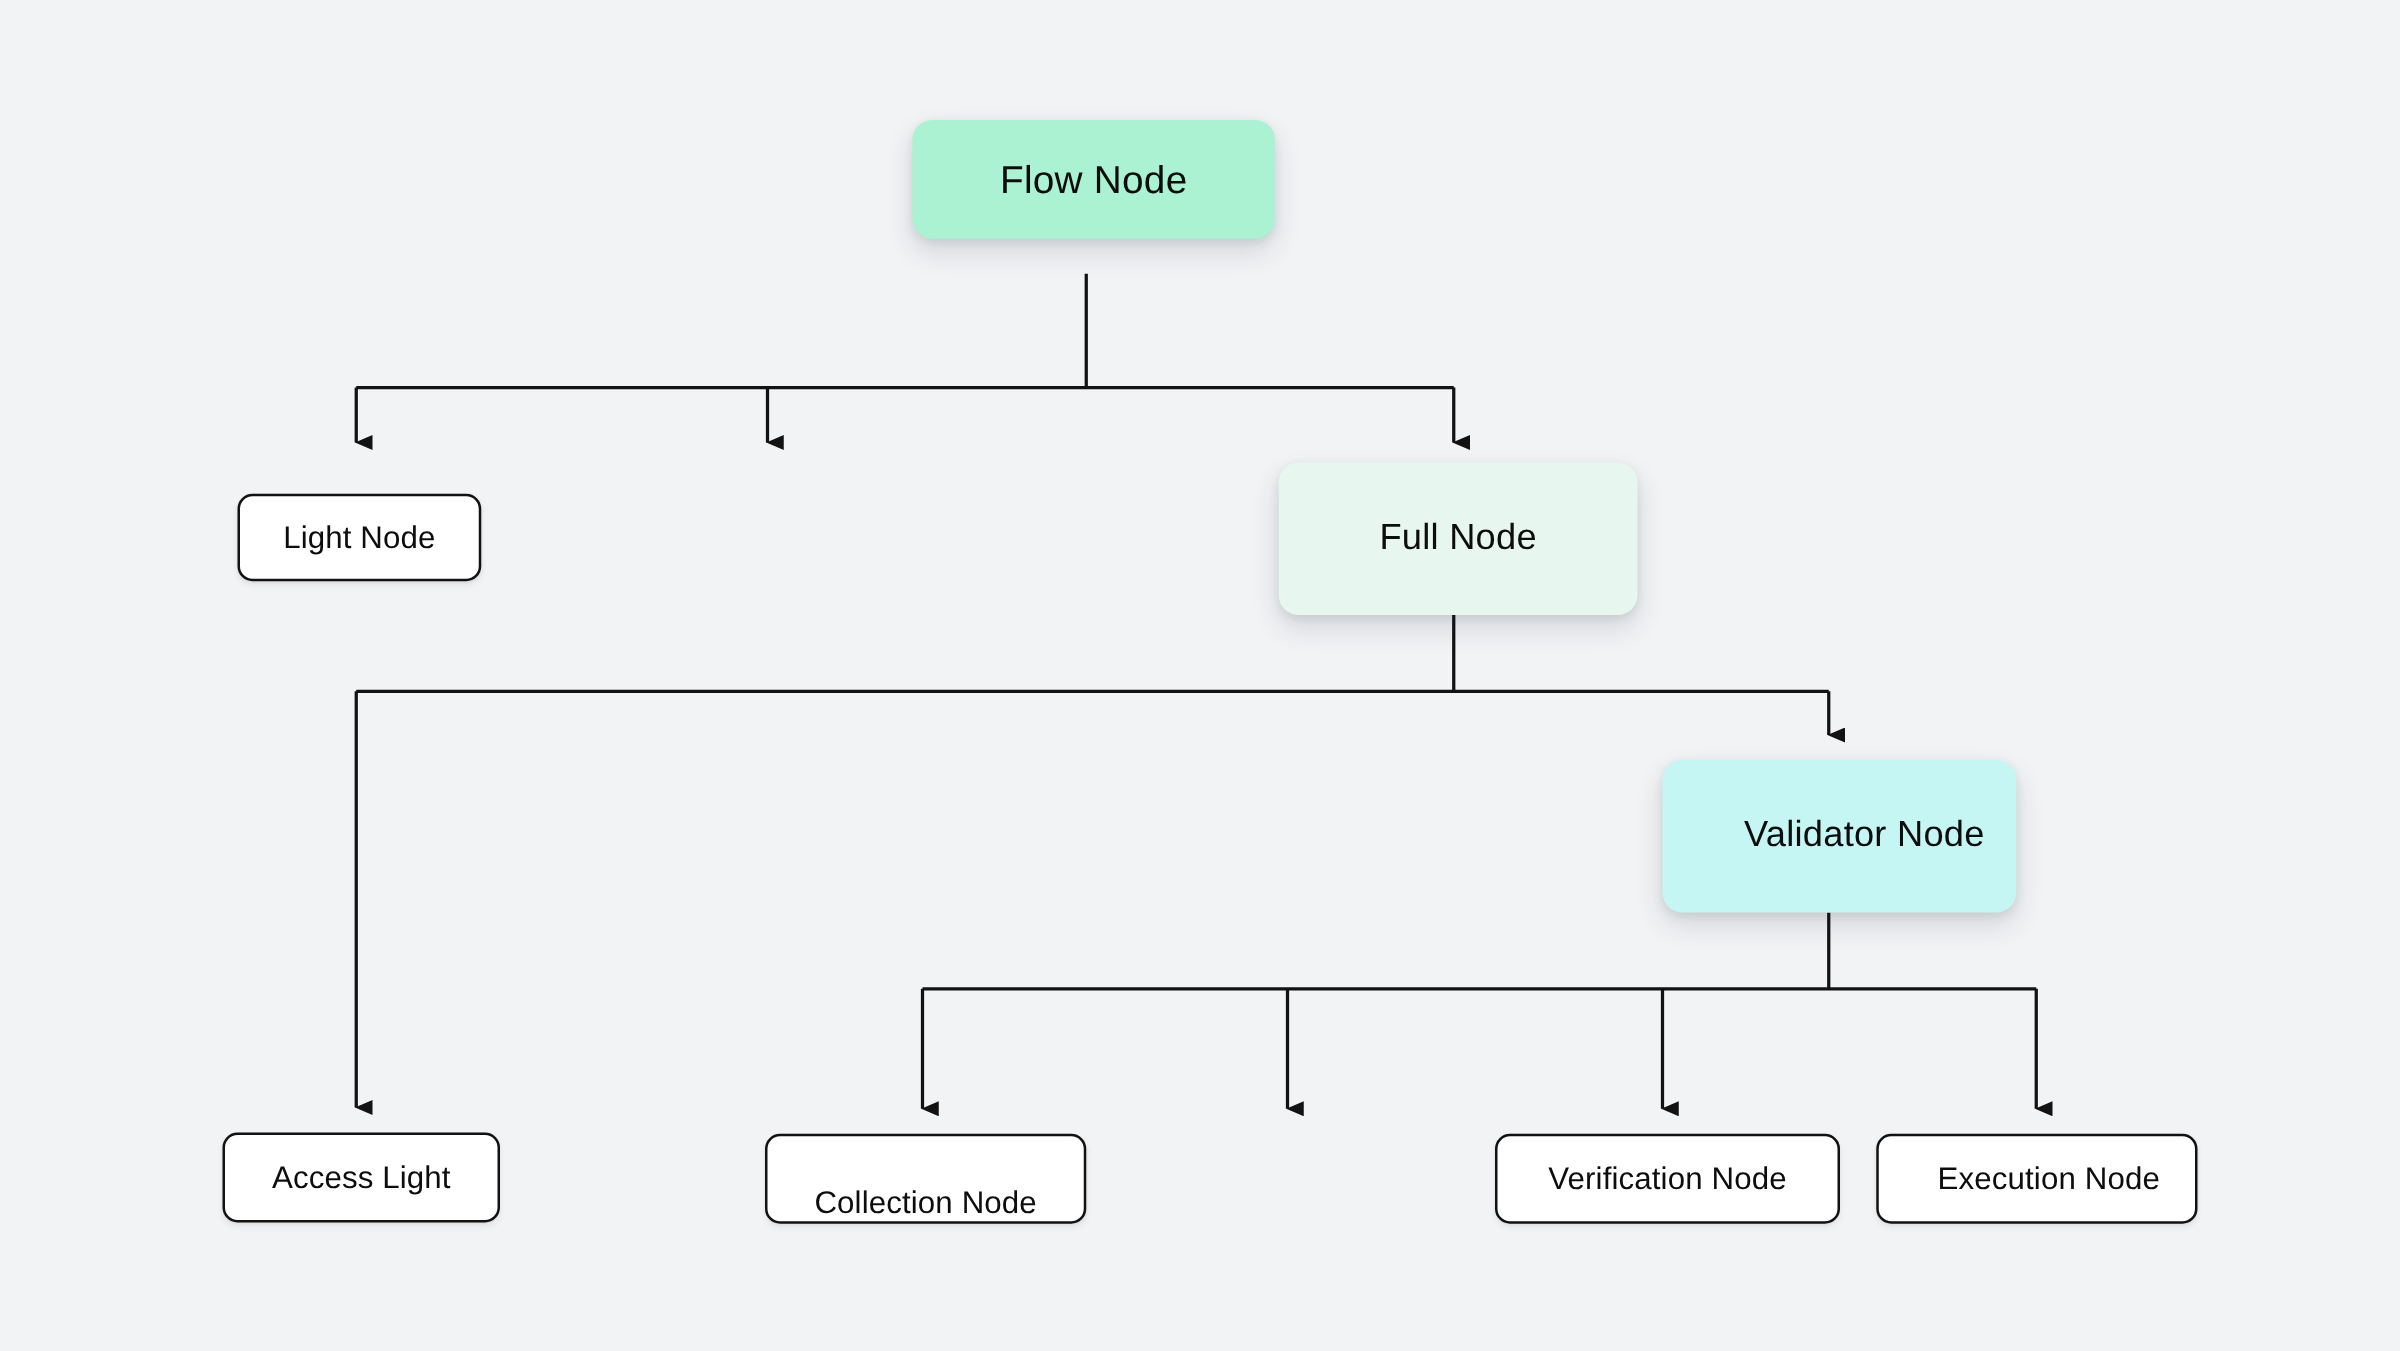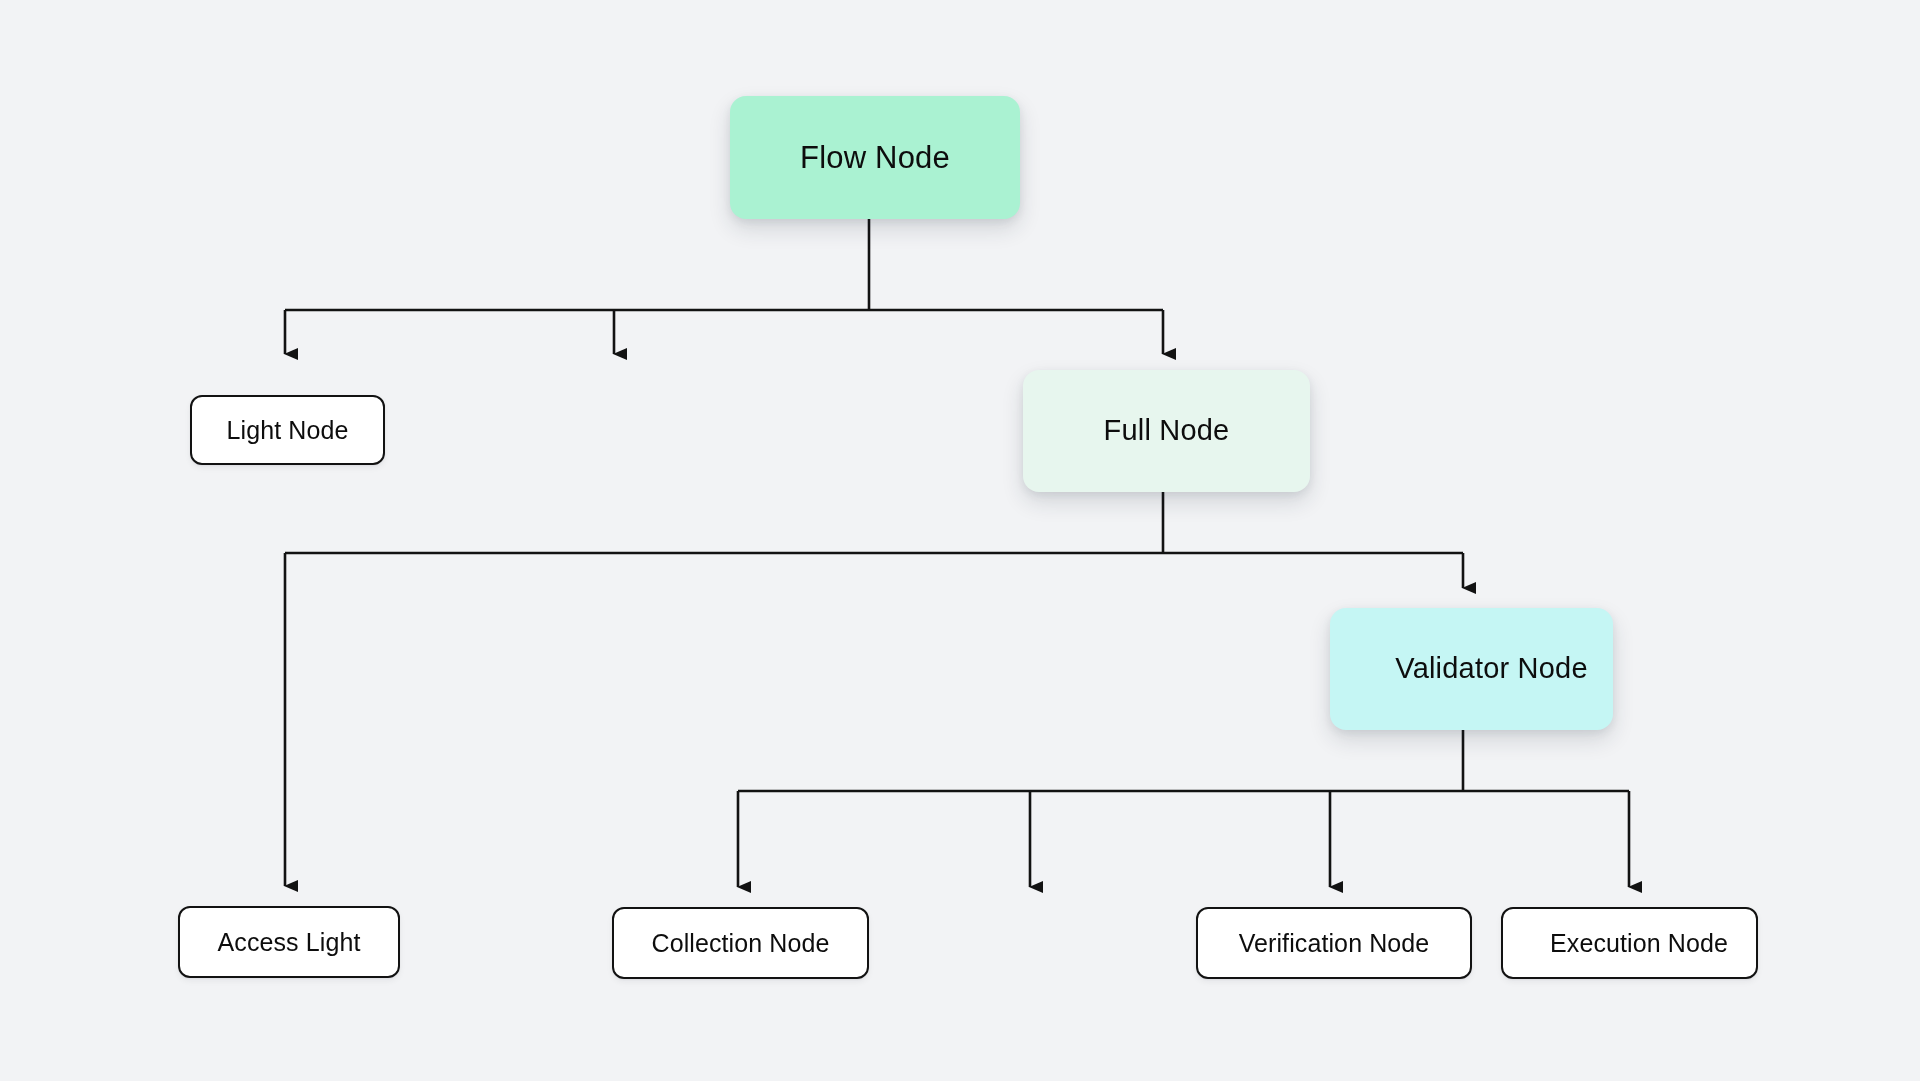--- a/index.html
+++ b/index.html
@@ -103,42 +103,42 @@
         <path d="M1463,730 L1463,791"></path>
         <path d="M738,791 L1629,791"></path>
         <path d="M738,791 L738,887" marker-end="url(#arrowhead)"></path>
         <path d="M1030,791 L1030,887" marker-end="url(#arrowhead)"></path>
         <path d="M1330,791 L1330,887" marker-end="url(#arrowhead)"></path>
         <path d="M1629,791 L1629,887" marker-end="url(#arrowhead)"></path>
       </g>
     </g>
   </svg>
 
-  <div class="node filled lvl-root" id="node-flow" style="left: 730px; top: 96px; width: 290px; height: 123px; background: rgb(170, 242, 210);">
+  <div class="node filled lvl-root" id="node-flow" style="left: 730px; top: 96px; width: 290px; height: 95px; background: rgb(170, 242, 210);">
     <span class="node-label">Flow Node</span>
   </div>
 
   <div class="node plain" id="node-light" style="left: 190px; top: 375px; width: 195px; height: 70px; background: rgb(255, 255, 255); margin-top: 20px;">
     <span class="node-label">Light Node</span>
   </div>
 
 
   <div class="node filled lvl-mid" id="node-full" style="left: 1023px; top: 370px; width: 287px; height: 122px; background: rgb(231, 246, 238); text-align: right;">
     <span class="node-label">Full Node</span>
   </div>
 
   <div class="node plain" id="node-access" style="left: 178px; top: 906px; width: 222px; height: 72px; background: rgb(255, 255, 255);">
     <span class="node-label">Access Light</span>
   </div>
 
   <div class="node filled lvl-sub" id="node-validator" style="left: 1330px; top: 608px; width: 283px; height: 122px; background: rgb(197, 246, 244); padding-left: 40px;">
     <span class="node-label">Validator Node</span>
   </div>
 
-  <div class="node plain" id="node-collection" style="left: 612px; top: 907px; width: 257px; height: 72px; background: rgb(255, 255, 255);">
+  <div class="node plain" id="node-collection" style="left: 612px; top: 907px; width: 257px; height: 72px; background: rgb(255, 255, 255); align-items: flex-end;">
     <span class="node-label">Collection Node</span>
   </div>
 
 
   <div class="node plain" id="node-verification" style="left: 1196px; top: 907px; width: 276px; height: 72px; background: rgb(255, 255, 255);">
     <span class="node-label">Verification Node</span>
   </div>
 
   <div class="node plain" id="node-execution" style="left: 1501px; top: 907px; width: 257px; height: 72px; background: rgb(255, 255, 255); padding-left: 19px;">
     <span class="node-label">Execution Node</span>

